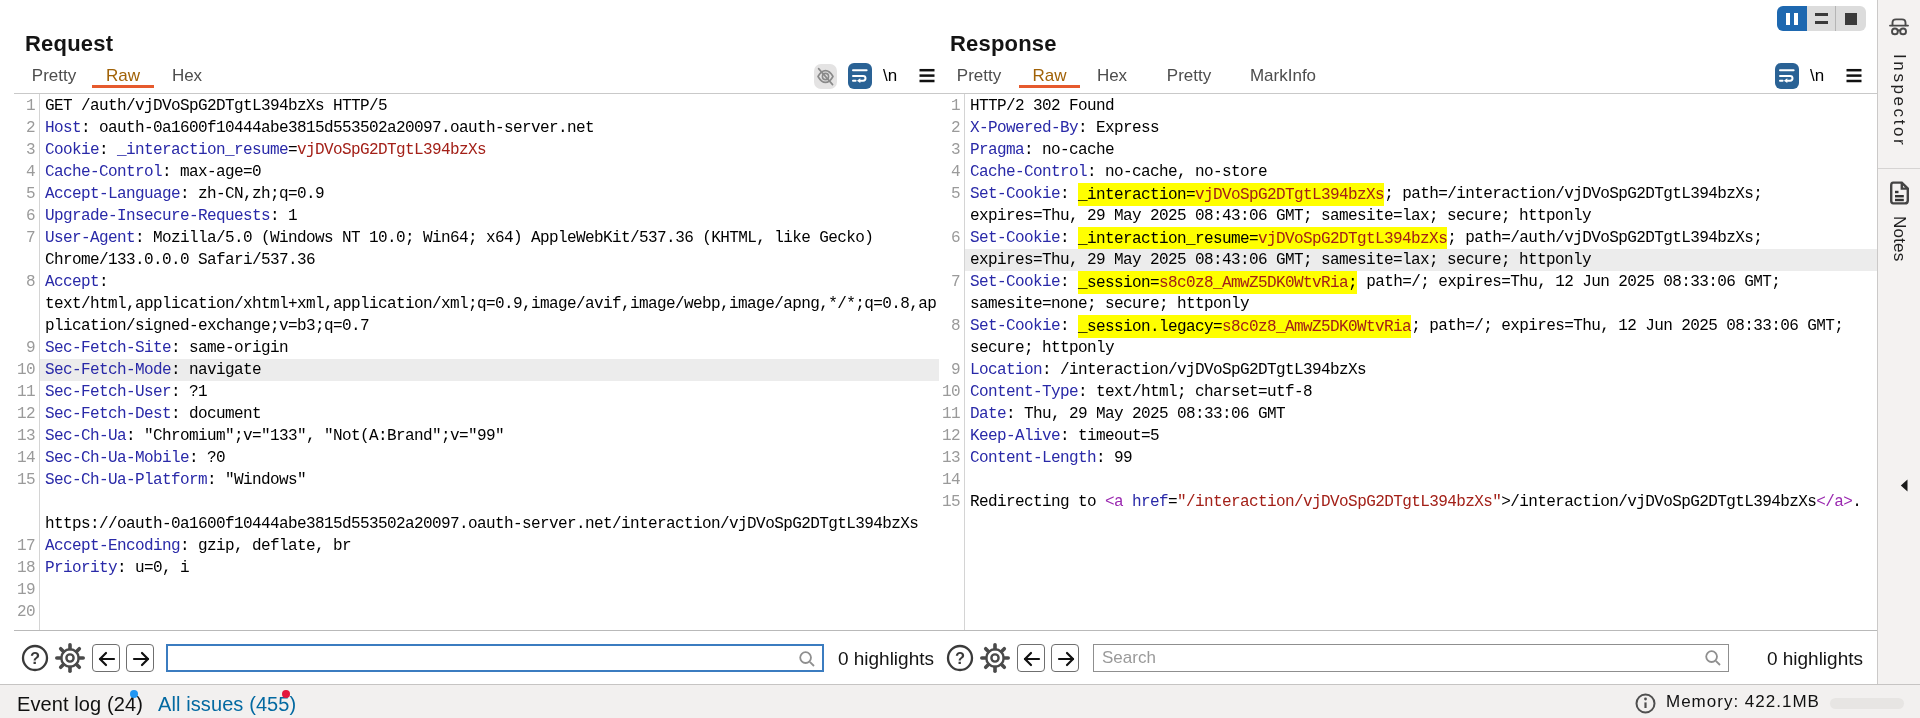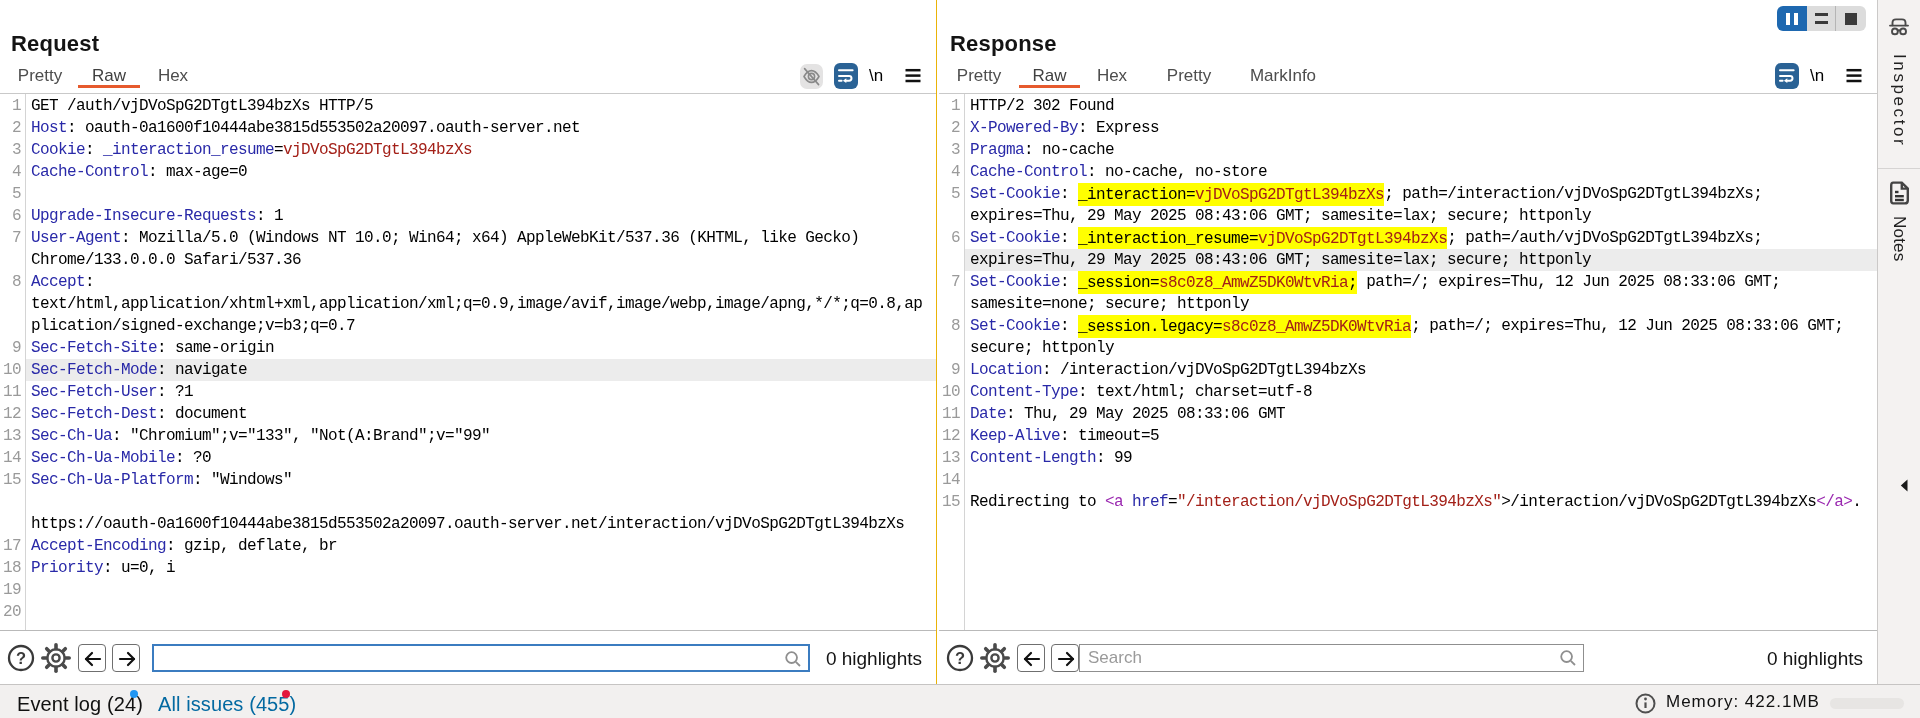--- a/index.html
+++ b/index.html
@@ -1,19 +1,19 @@
 <!DOCTYPE html>
 <html><head><meta charset="utf-8">
 <style>
 * { margin:0; padding:0; box-sizing:border-box; }
 html,body { width:1920px; height:718px; background:#ffffff; font-family:"Liberation Sans", sans-serif; overflow:hidden; }
 .panel { position:absolute; top:0; height:684px; background:#fff; }
 .ptitle { position:absolute; left:11px; top:31px; font-size:22px; font-weight:bold; color:#141414; letter-spacing:0.2px; }
 .tab { position:absolute; top:61px; height:27px; font-size:17px; color:#4d4d4d; text-align:center; line-height:30px; }
-.tab.sel { color:#404040; }
+.tab.sel { color:#a16207; }
 .tabu { position:absolute; left:0; right:0; bottom:0; height:3px; background:#e65a2d; }
 .tabline { position:absolute; left:0; top:93px; width:100%; height:1px; background:#c9c9c9; }
 .row { position:absolute; left:0; width:100%; height:22px; z-index:0; font-family:"Liberation Mono", monospace; font-size:16px; letter-spacing:-0.6px; line-height:22px; white-space:pre; }
 .row.grey::after { content:""; position:absolute; left:26px; right:0; top:0; bottom:0; background:#ececec; z-index:-1; }
 .ln { position:absolute; left:0; width:21px; text-align:right; color:#9a9a9a; }
 .code { position:absolute; left:31px; color:#000; }
 .gutline { position:absolute; left:25px; top:94px; width:1px; height:536px; background:#d4d4d4; }
 .b { color:#2929a8; }
 .r { color:#a32018; }
 .p { color:#9a28b0; }
@@ -39,21 +39,21 @@
 .magw { position:absolute; right:5px; top:3px; }
 .hlcount { position:absolute; font-size:19px; color:#141414; }
 .sidebar { position:absolute; left:1877px; top:0; width:43px; height:684px; background:#f4f2f1; border-left:1px solid #cbc9c8; }
 .vtext { position:absolute; writing-mode:vertical-rl; font-size:16px; color:#202020; left:11px; }
 .statusbar { position:absolute; left:0; top:684px; width:1920px; height:34px; background:#f2f0ef; border-top:1px solid #c6c4c3; }
 .sbtext { position:absolute; font-size:20px; top:8px; letter-spacing:0.1px; }
 .dot { position:absolute; width:8px; height:8px; border-radius:50%; }
 .pill { position:absolute; left:1830px; top:13px; width:74px; height:11px; border-radius:5.5px; background:#e7e5e3; }
 </style></head>
 <body>
-<div class="panel" style="left:0;width:937px;border-right:1px solid #eab308">
+<div class="panel" style="left:14px;width:937px;border-right:3px solid #eab308">
 <div class="ptitle">Request</div>
 <div class="tab" style="left:6px;width:68px">Pretty</div>
 <div class="tab sel" style="left:78px;width:62px">Raw<div class="tabu"></div></div>
 <div class="tab" style="left:146px;width:54px">Hex</div>
 <div class="tabline"></div>
 <div class="ebtn" style="left:800px;top:64px"><svg width="23" height="25" viewBox="0 0 23 25">
         <g fill="none" stroke="#898989" stroke-width="1.6" stroke-linecap="round" stroke-linejoin="round">
           <path d="M4 12.5 C7 7.3 9.5 6.6 11.5 6.6 C13.5 6.6 16 7.3 19 12.5 C16 17.7 13.5 18.4 11.5 18.4 C9.5 18.4 7 17.7 4 12.5 Z"></path>
           <circle cx="11.5" cy="12.5" r="3.1"></circle>
           <line x1="4.6" y1="4.6" x2="18.6" y2="20.6"></line>
@@ -73,21 +73,21 @@
           <line x1="0.5" y1="2.2" x2="15.5" y2="2.2"></line>
           <line x1="0.5" y1="7.6" x2="15.5" y2="7.6"></line>
           <line x1="0.5" y1="13" x2="15.5" y2="13"></line>
         </g>
       </svg></div>
 <div class="gutline"></div>
 <div class="row" style="top:95px"><span class="ln">1</span><span class="code">GET /auth/vjDVoSpG2DTgtL394bzXs HTTP/5</span></div>
 <div class="row" style="top:117px"><span class="ln">2</span><span class="code"><span class="b">Host</span>: oauth-0a1600f10444abe3815d553502a20097.oauth-server.net</span></div>
 <div class="row" style="top:139px"><span class="ln">3</span><span class="code"><span class="b">Cookie</span>: <span class="b">_interaction_resume</span>=<span class="r">vjDVoSpG2DTgtL394bzXs</span></span></div>
 <div class="row" style="top:161px"><span class="ln">4</span><span class="code"><span class="b">Cache-Control</span>: max-age=0</span></div>
-<div class="row" style="top:183px"><span class="ln">5</span></div>
+<div class="row" style="top:183px"><span class="ln">5</span><span class="code"><span class="b">Accept-Language</span>: zh-CN,zh;q=0.9</span></div>
 <div class="row" style="top:205px"><span class="ln">6</span><span class="code"><span class="b">Upgrade-Insecure-Requests</span>: 1</span></div>
 <div class="row" style="top:227px"><span class="ln">7</span><span class="code"><span class="b">User-Agent</span>: Mozilla/5.0 (Windows NT 10.0; Win64; x64) AppleWebKit/537.36 (KHTML, like Gecko)</span></div>
 <div class="row" style="top:249px"><span class="ln"></span><span class="code">Chrome/133.0.0.0 Safari/537.36</span></div>
 <div class="row" style="top:271px"><span class="ln">8</span><span class="code"><span class="b">Accept</span>:</span></div>
 <div class="row" style="top:293px"><span class="ln"></span><span class="code">text/html,application/xhtml+xml,application/xml;q=0.9,image/avif,image/webp,image/apng,*/*;q=0.8,ap</span></div>
 <div class="row" style="top:315px"><span class="ln"></span><span class="code">plication/signed-exchange;v=b3;q=0.7</span></div>
 <div class="row" style="top:337px"><span class="ln">9</span><span class="code"><span class="b">Sec-Fetch-Site</span>: same-origin</span></div>
 <div class="row grey" style="top:359px"><span class="ln">10</span><span class="code"><span class="b">Sec-Fetch-Mode</span>: navigate</span></div>
 <div class="row" style="top:381px"><span class="ln">11</span><span class="code"><span class="b">Sec-Fetch-User</span>: ?1</span></div>
 <div class="row" style="top:403px"><span class="ln">12</span><span class="code"><span class="b">Sec-Fetch-Dest</span>: document</span></div>
@@ -226,21 +226,21 @@
             <line x1="21" y1="14" x2="7" y2="14"></line>
             <polyline points="13,8 7,14 13,20"></polyline>
           </g>
         </svg></div>
 <div class="abtn" style="left:112px;top:13px"><svg width="28" height="28" viewBox="0 0 28 28">
           <g fill="none" stroke="#111" stroke-width="2.2" stroke-linecap="round" stroke-linejoin="round">
             <line x1="7" y1="14" x2="21" y2="14"></line>
             <polyline points="15,8 21,14 15,20"></polyline>
           </g>
         </svg></div>
-<div class="inp" style="left:140px;top:13px;width:505px">
+<div class="inp" style="left:154px;top:13px;width:636px">
         <span class="ph">Search</span>
         <span class="magw"><svg width="20" height="20" viewBox="0 0 20 20">
             <g fill="none" stroke="#8f8f8f" stroke-width="1.8">
               <circle cx="8.6" cy="8.6" r="5.4"></circle>
               <line x1="12.8" y1="12.8" x2="17" y2="17"></line>
             </g>
           </svg></span>
       </div>
 <div class="hlcount" style="right:14px;top:17px">0 highlights</div>
 </div>

